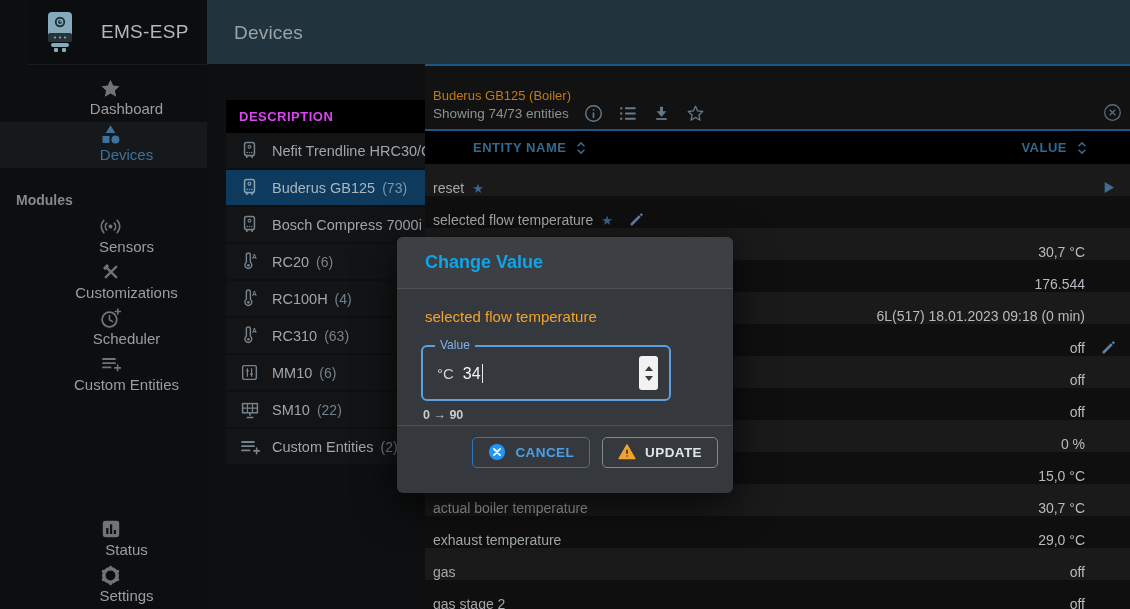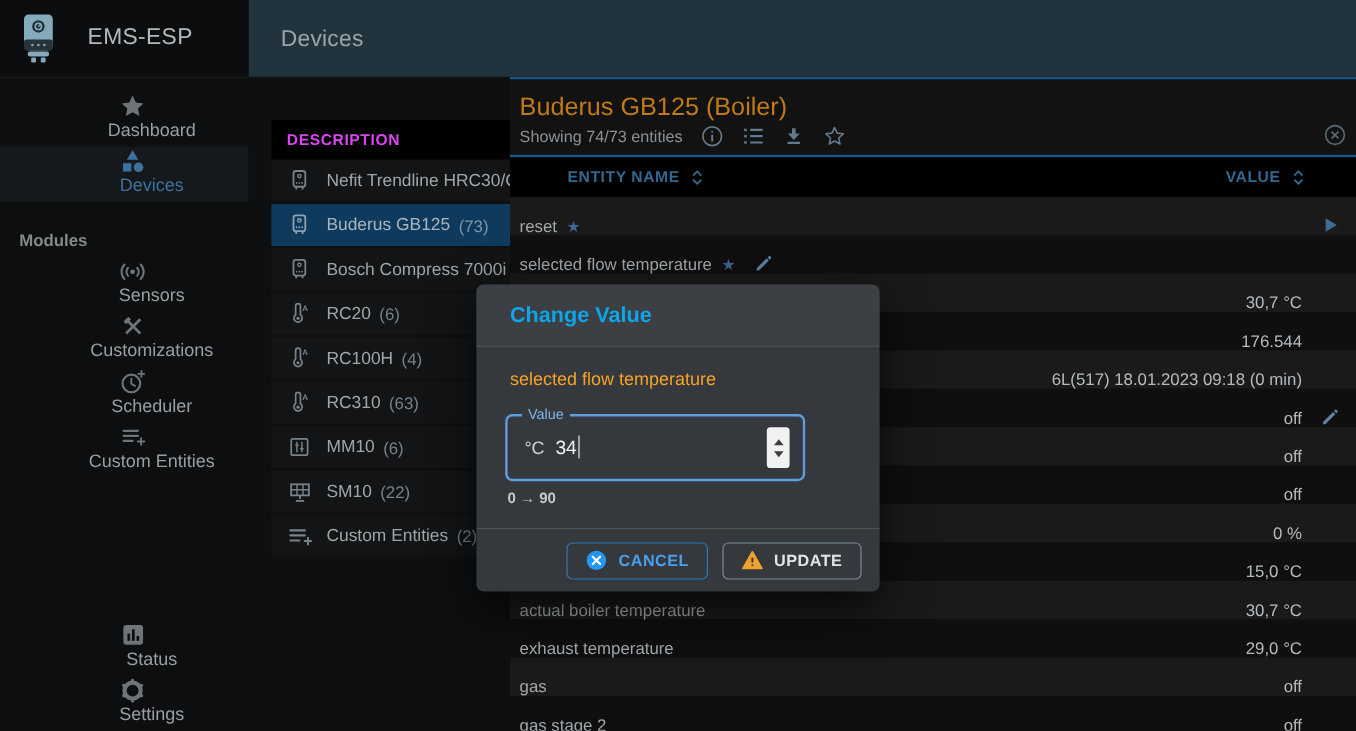--- a/index.html
+++ b/index.html
@@ -6,21 +6,21 @@
   html,body { width:1130px; height:609px; overflow:hidden; }
   body {
     background:#0e0f10;
     font-family:"Liberation Sans", sans-serif;
     color:#a6acb0;
     position:relative;
   }
   svg { display:block; }
 
   
-  #sidebar { position:absolute; left:0; top:0; width:207px; height:609px; background:#0d0e0f; z-index:2; }
+  #sidebar { position:absolute; left:0; top:0; width:207px; height:609px; background:#0d0e0f; z-index:2;padding-left:28px; }
   #logo-row { height:65px; display:flex; align-items:center; border-bottom:1px solid #1a1c1e; background:#0c0d0e; }
   #logo-row .logo { margin-left:15px; }
   #brand-name { margin-left:24px; font-size:19px; font-weight:500; color:#b2b8bb; letter-spacing:.3px; }
   .side-item { position:relative; height:46px; display:flex; align-items:center; padding-left:14px; cursor:pointer;flex-direction:column; }
   .side-item .icn { width:24px; height:24px; display:flex; align-items:center; justify-content:center; color:#6e7478; }
   .side-item .lbl { margin-left:32px; font-size:15px; color:#989fa3; }
   .side-item.selected { background:#15191c; }
   .side-item.selected .lbl { color:#3e729e; }
   .side-item.selected .icn { color:#3e729e; }
   #nav-top { position:absolute; top:76px; left:0; right:0; }
@@ -41,21 +41,21 @@
   .dev-row .nm { margin-left:12px; font-size:14.5px; color:#9fa6aa; }
   .dev-row .ct { margin-left:7px; font-size:14px; color:#75828c; }
   .dev-row.selected { background:#0e3a5d; }
   .dev-row.selected .nm { color:#a8b6c0; }
   .dev-row.selected .ct { color:#7e95a8; }
   .dev-row.selected .icn { color:#8aa3b5; }
 
   
   #detail-panel { position:absolute; left:425px; top:64px; width:705px; height:545px; background:#121212;
                   border-top:2px solid #1a5787; z-index:1; }
-  #panel-title { position:absolute; left:8px; top:12px; font-size:21px; font-weight:500; color:#c07a16; }
+  #panel-title { position:absolute; left:8px; top:22px; font-size:13px; font-weight:500; color:#c07a16; }
   #panel-toolbar { position:absolute; left:8px; top:36px; height:22px; display:flex; align-items:center; }
   #showing-text { font-size:13.5px; color:#8b9297; }
   .tb-icn { width:19px; height:19px; margin-left:15px; color:#64798a; cursor:pointer; }
   #close-btn { position:absolute; right:8px; top:37px; width:19px; height:19px; color:#5a6a75; cursor:pointer; }
   #table-head { position:absolute; left:0; top:63px; width:705px; height:35px; background:#000;
                 border-top:2px solid #1a5787; display:flex; align-items:center; }
   .th-label { font-size:13px; font-weight:700; letter-spacing:.5px; color:#33688f;padding-left:40px; }
   #th-name { margin-left:8px; display:flex; align-items:center; gap:9px; cursor:pointer; }
   #th-value { position:absolute; right:42px; display:flex; align-items:center; gap:9px; cursor:pointer; }
   .sort-icn { width:12px; height:16px; color:#33688f; }
@@ -83,21 +83,21 @@
   #value-label { position:absolute; left:12px; top:-9px; background:#35383d; padding:0 5px; font-size:12px; color:#7fb3e8; }
   #unit-text { margin-left:14px; font-size:15px; color:#ced2d6; }
   #value-text { margin-left:9px; font-size:16px; font-weight:500; color:#f2f4f5; }
   #caret { display:inline-block; width:1.5px; height:19px; background:#e6e9eb; margin-left:1px; vertical-align:-4px; }
   #spinner { position:absolute; right:11px; top:50%; transform:translateY(-50%); width:19px; height:34px;
              background:#f2f2f2; border-radius:3px; display:flex; flex-direction:column; align-items:center;
              justify-content:center; gap:5px; cursor:pointer; }
   .spin-up { width:0; height:0; border-left:4.5px solid transparent; border-right:4.5px solid transparent; border-bottom:5.5px solid #3d3d3d; }
   .spin-dn { width:0; height:0; border-left:4.5px solid transparent; border-right:4.5px solid transparent; border-top:5.5px solid #3d3d3d; }
   #range-hint { position:absolute; left:26px; top:171px; font-size:12.5px; font-weight:700; color:#c6cbcf; }
-  #dialog-foot { position:absolute; left:0; bottom:0; width:336px; height:53px; border-top:1px solid #4d5158;
+  #dialog-foot { position:absolute; left:0; bottom:15px; width:336px; height:53px; border-top:1px solid #4d5158;
                  display:flex; align-items:center; justify-content:flex-end; gap:12px; padding-right:15px; }
   .dlg-btn { height:31px; display:flex; align-items:center; gap:9px; padding:0 15px; border-radius:5px;
              background:transparent; cursor:pointer; font-size:13.5px; font-weight:700; letter-spacing:.4px; }
   #cancel-btn { border:1px solid #2b78c0; color:#4aa0e8; }
   #update-btn { border:1px solid #7d8b96; color:#dfe6ea; }
   .btn-icn { width:18px; height:18px; }
 </style>
 </head>
 <body>
 

